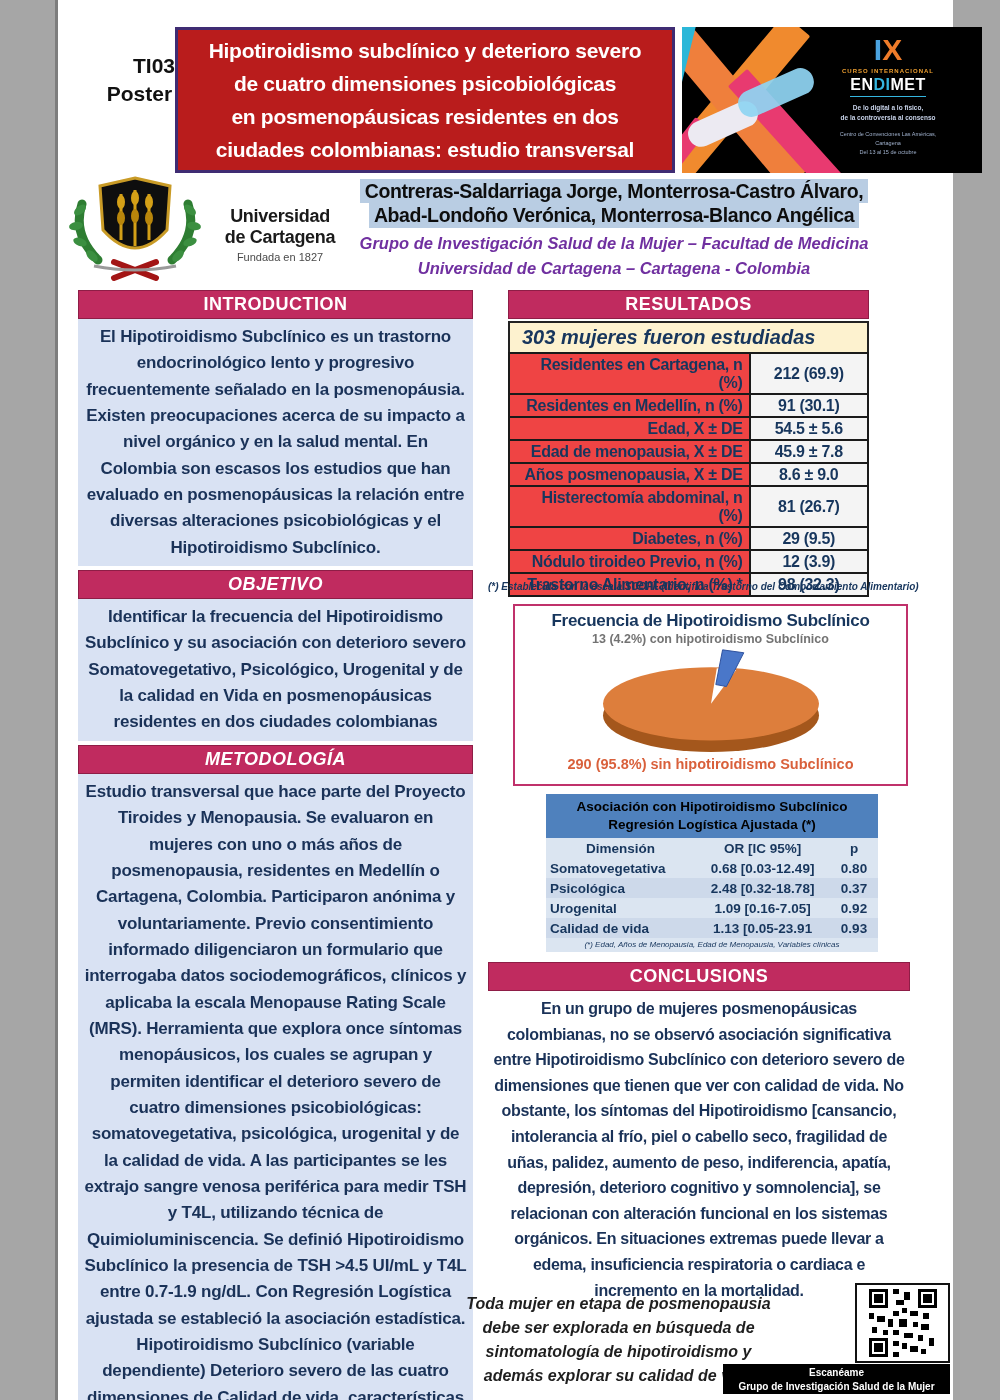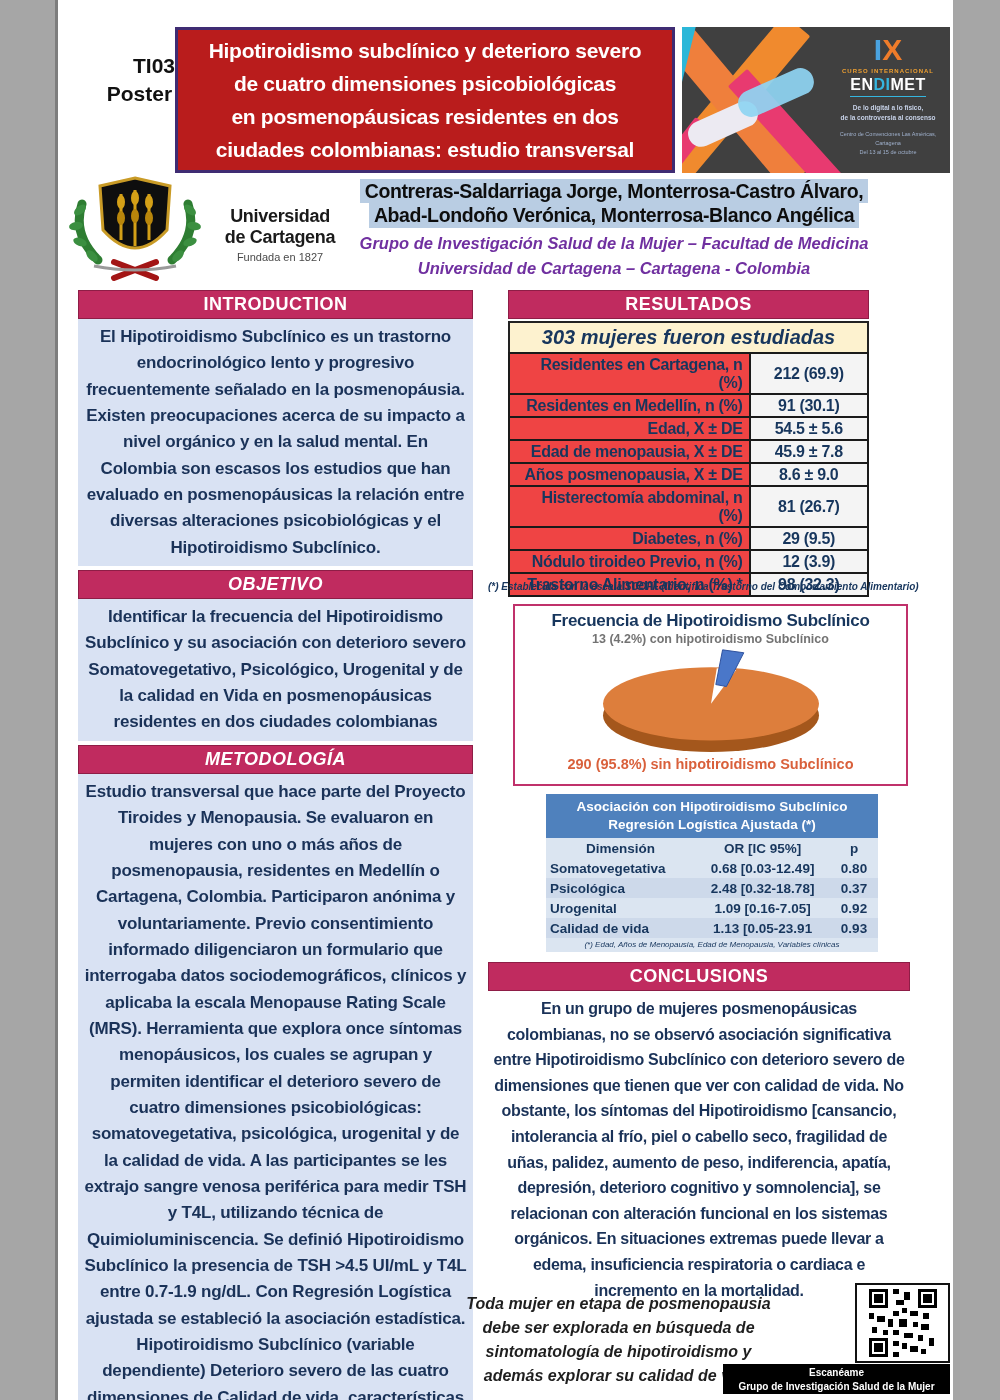--- a/index.html
+++ b/index.html
@@ -9,21 +9,21 @@
           border-left:3px solid #7d7d7d;box-sizing:border-box;}
   .abs{position:absolute;}
 
   
   #poster-id{left:22px;top:52px;width:148px;text-align:center;font-weight:bold;
              font-size:21px;color:#111;line-height:1.35;}
   #title-box{left:117px;top:27px;width:500px;height:146px;background:#b91c1c;
              border:3px solid #3f2c73;box-sizing:border-box;color:#fff;font-weight:bold;
              font-size:21px;text-align:center;display:flex;flex-direction:column;
              justify-content:space-around;padding:4px 2px;letter-spacing:-0.3px;}
-  #banner{left:624px;top:27px;width:268px;height:146px;background:#404040;overflow:hidden;}
+  #banner{left:624px;top:27px;width:300px;height:146px;background:#000000;overflow:hidden;}
   .bbar{position:absolute;border-radius:2px;}
   .b1{left:34px;top:-25px;width:34px;height:200px;background:#f08a2e;transform:rotate(40deg);}
   .b2{left:34px;top:-25px;width:34px;height:200px;background:#ef7f3c;transform:rotate(-40deg);}
   .b3{left:96px;top:30px;width:26px;height:160px;background:#e83a70;transform:rotate(-42deg);}
   .b4{left:-10px;top:-12px;width:14px;height:100px;background:#2bb7d8;transform:rotate(14deg);}
   .b5{left:-16px;top:86px;width:18px;height:90px;background:#e83a70;transform:rotate(38deg);}
   .hand-w{position:absolute;left:4px;top:84px;width:74px;height:26px;background:#eceaf2;
           border-radius:13px;transform:rotate(-24deg);}
   .hand-b{position:absolute;left:54px;top:52px;width:80px;height:27px;background:#8fd4f2;
           border-radius:13px;transform:rotate(-24deg);opacity:.93;}
@@ -53,38 +53,38 @@
   .sec-hdr{background:#c02b5f;border:1px solid #8e1d46;color:#fff;font-weight:bold;
            font-size:18px;text-align:center;padding:3px 0;letter-spacing:.5px;}
   .sec-body{background:#d9e2f3;color:#1a3258;font-weight:bold;font-size:17px;text-align:center;
             line-height:1.55;padding:5px 6px;letter-spacing:-0.2px;}
   .mt{margin-top:4px;font-style:italic;}
   .grow{flex:1;}
 
   
   #resultados{left:450px;top:290px;width:361px;}
   #res-subtitle{background:#fdf2cf;border:2px solid #222;border-bottom:none;color:#17365d;
-                font-weight:bold;font-style:italic;font-size:20px;text-align:center;
-                padding:3px 5px;margin-top:2px;}
+                font-weight:bold;font-style:italic;font-size:20px;text-align:left;
+                padding:3px 12px;margin-top:2px;}
   table.res{width:100%;border-collapse:collapse;}
   table.res td{border:2px solid #1a1a1a;font-weight:bold;color:#17365d;font-size:16px;
                padding:1.5px 6px;letter-spacing:-0.3px;}
   td.lbl{background:#ef4444;text-align:right;width:67%;}
   td.val{background:#f4f4f4;text-align:center;}
   #res-footnote{left:430px;top:581px;width:445px;font-size:10px;font-style:italic;
                 font-weight:bold;color:#17365d;}
 
   #pie-box{left:455px;top:604px;width:395px;height:182px;border:2px solid #c0316b;
            box-sizing:border-box;background:#fff;text-align:center;}
   #pie-title{color:#17365d;font-weight:bold;font-size:17px;margin-top:5px;letter-spacing:-0.3px;}
   #pie-sub{color:#737373;font-weight:bold;font-size:12.5px;margin-top:1px;}
   #pie-bottom{color:#d9603b;font-weight:bold;font-size:14.5px;margin-top:-2px;}
 
   #assoc{left:488px;top:794px;width:332px;font-size:13px;}
-  #assoc-hdr{background:#4f81bd;color:#ffffff;font-weight:bold;font-size:13.5px;text-align:center;
+  #assoc-hdr{background:#4f81bd;color:#000000;font-weight:bold;font-size:13.5px;text-align:center;
              padding:4px 2px;line-height:1.35;}
   table.assoc{width:100%;border-collapse:collapse;}
   table.assoc td,table.assoc th{font-weight:bold;color:#17365d;font-size:13.5px;padding:2.5px 4px;}
   table.assoc th{background:#dbe5f1;text-align:center;}
   tr.ar0 td{background:#dbe5f1;} tr.ar1 td{background:#cdd9ea;}
   td.dim{text-align:left;} td.or{text-align:center;} td.pv{text-align:center;width:40px;}
   #assoc-footnote{background:#dbe5f1;color:#17365d;font-size:8px;font-style:italic;
                   text-align:center;padding:2px 0 3px;}
 
   #conclusions{left:430px;top:962px;width:422px;}

